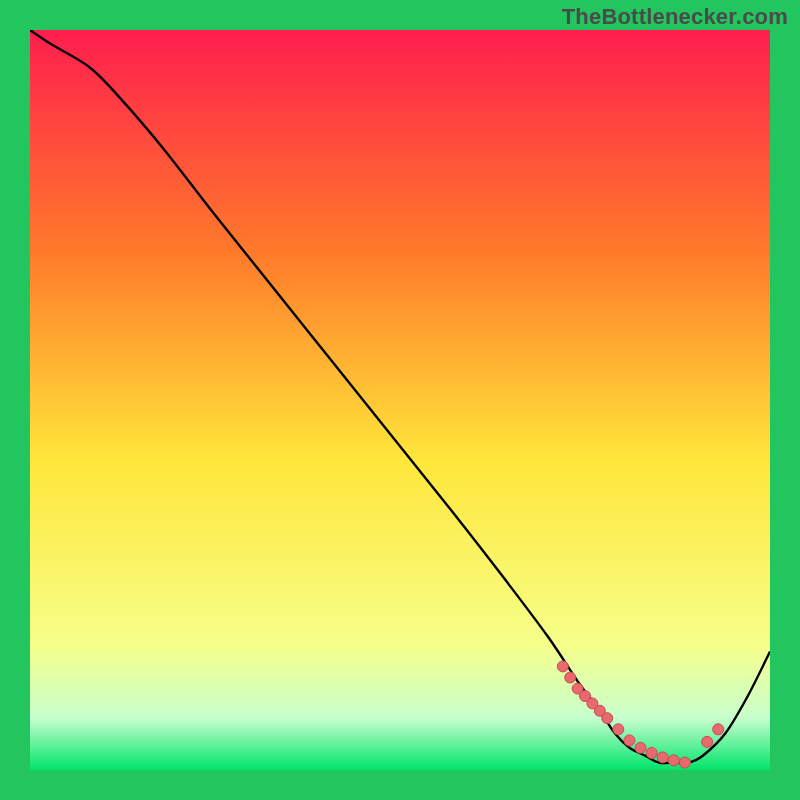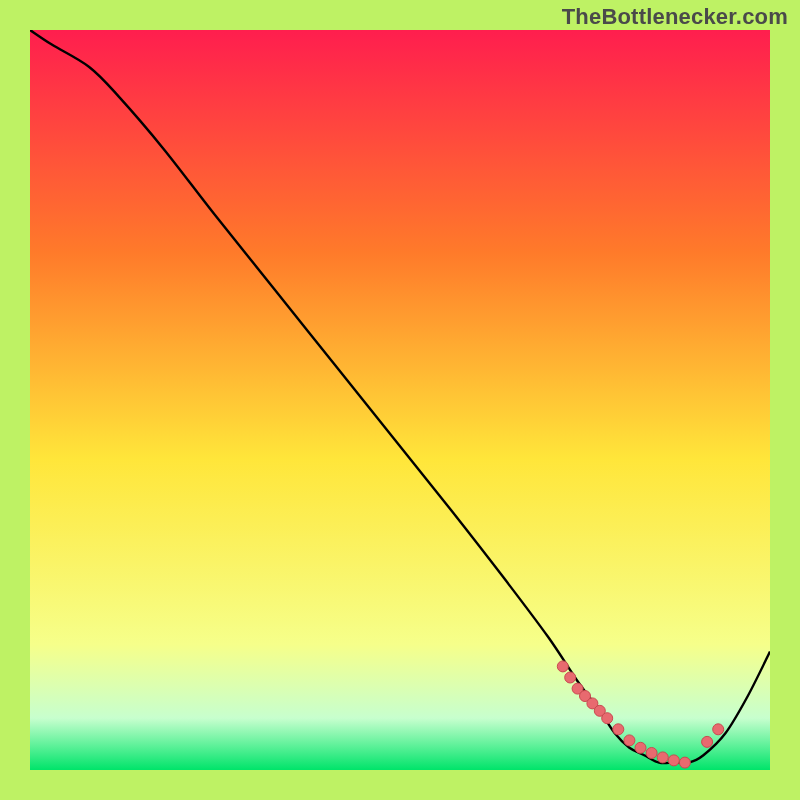--- a/index.html
+++ b/index.html
@@ -8,21 +8,21 @@
     width: 800px;
     height: 800px;
     background: #000;
     overflow: hidden;
     font-family: Arial, Helvetica, sans-serif;
   }
   .frame {
     position: relative;
     width: 800px;
     height: 800px;
-    background: #bef264;
+    background: #22c55e;
   }
   .plot {
     position: absolute;
     left: 30px;
     top: 30px;
     width: 740px;
     height: 740px;
   }
   .watermark {
     position: absolute;

